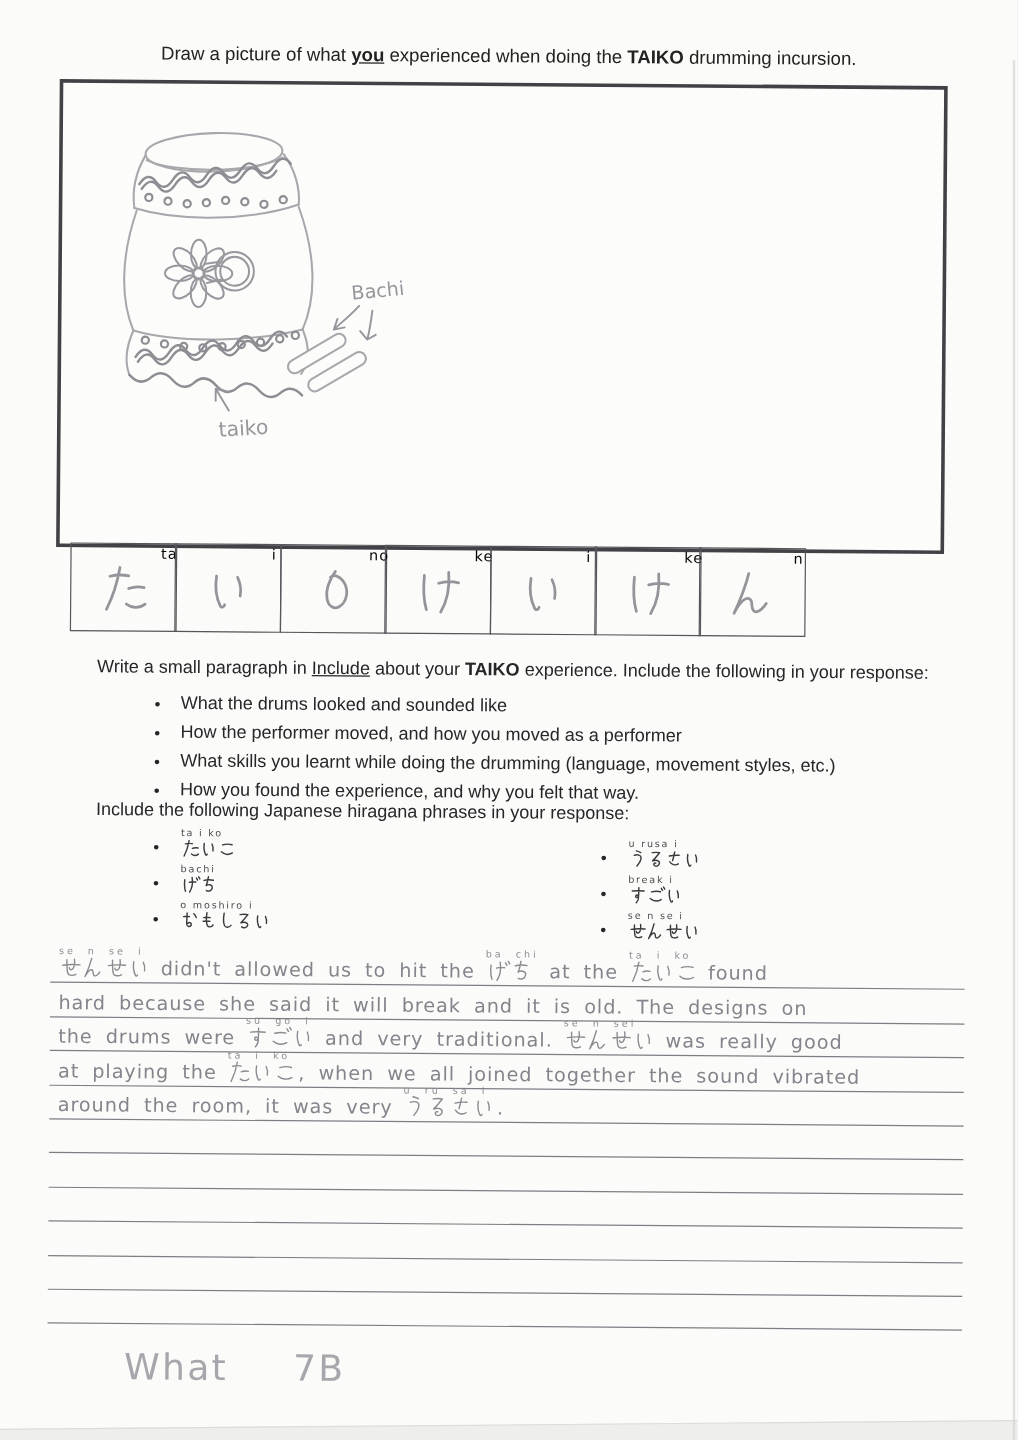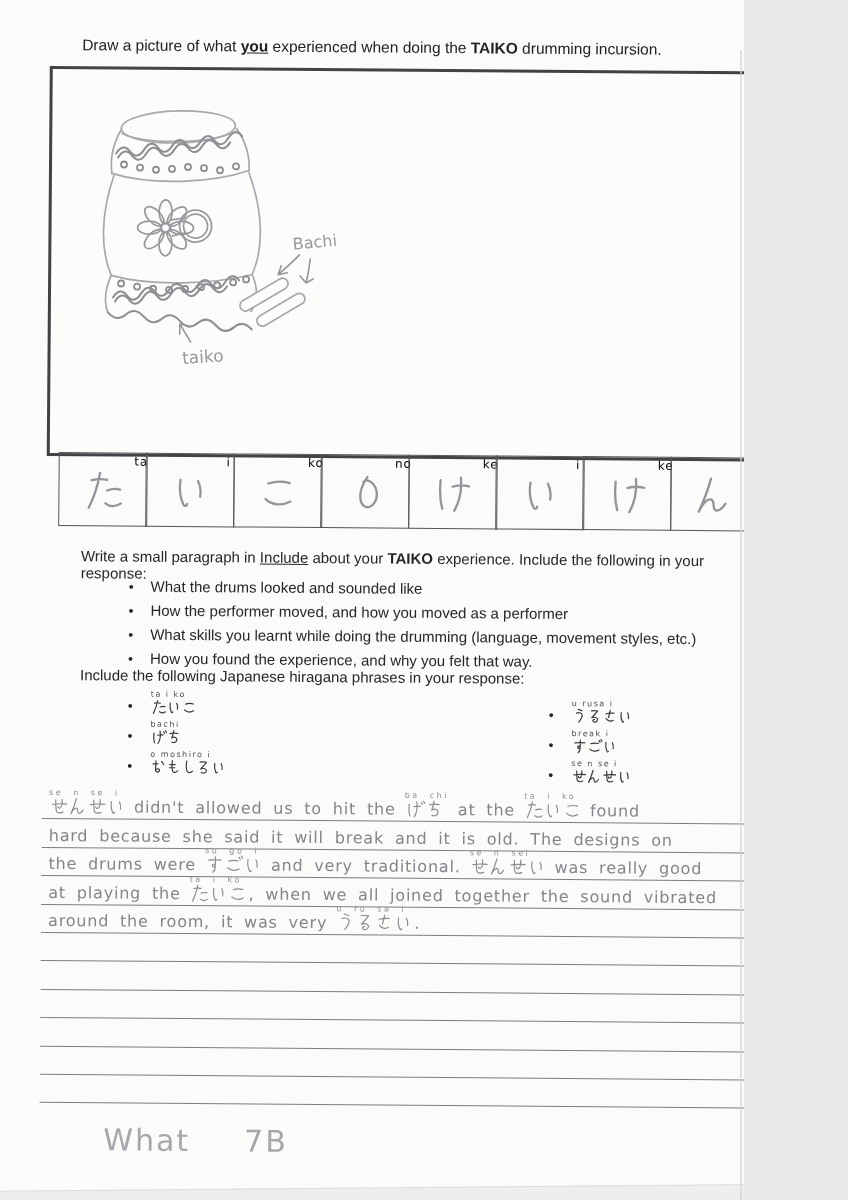--- a/index.html
+++ b/index.html
@@ -1,16 +1,16 @@
 <!DOCTYPE html>
 <html><head>
 <meta charset="utf-8">
 <style>
   html,body{margin:0;padding:0;background:#e9e9e7;}
-  .page{position:relative;width:744px;height:1200px;background:#fbfbf9;overflow:hidden;
+  .page{position:relative;width:848px;height:1200px;background:#fbfbf9;overflow:hidden;
         font-family:"Liberation Sans",sans-serif;color:#2a2a2c;}
   #sheet{position:absolute;inset:0;transform:rotate(0.45deg);transform-origin:60px 40px;}
 
   
   .title{position:absolute;top:36px;left:0;width:100%;text-align:center;font-size:15.5px;color:#222;}
   .bu{font-weight:bold;text-decoration:underline;}
   .und{text-decoration:underline;}
   b{font-weight:bold;}
 
   
@@ -27,21 +27,21 @@
 
   
   .ptext{position:absolute;font-size:15px;color:#262628;}
   #para-intro{left:85px;top:547px;}
   #bullets{position:absolute;left:133px;top:574px;}
   .b-item{display:flex;line-height:24px;font-size:15px;color:#262628;}
   .b-item::before{content:"•";margin-right:17px;font-size:14px;}
   #hira-intro{left:85px;top:666px;}
   .hira-col{position:absolute;}
   #hira-left{left:133px;top:685px;}
-  #hira-right{left:554px;top:691px;text-align:center;}
+  #hira-right{left:506px;top:691px;text-align:center;}
   .h-item{display:flex;align-items:flex-end;height:30px;}
   .h-item::before{content:"•";margin-right:18px;font-size:14px;color:#262628;line-height:19px;}
   .kgroup{display:flex;flex-direction:column;align-items:flex-start;margin-top:34px;}
   .kromaji{font-family:"DejaVu Mono","DejaVu Sans",sans-serif;font-size:8px;letter-spacing:1.5px;
       color:#4c4c50;white-space:nowrap;line-height:9px;}
   .krow{display:flex;}
   .kch{display:block;margin-right:-2px;}
 
   
   #resp{position:absolute;left:48px;top:791px;width:762px;}
@@ -148,28 +148,20 @@
         </div>
         <div class="kbox">
           <span class="box-romaji">i</span>
           <div class="box-kana">
             <svg class="kch" width="46" height="46" viewBox="0 0 100 100">
               <path d="M26 24 C23 44 25 62 33 78 C35 82 40 81 41 76 M64 26 C69 36 71 48 69 60" fill="none" stroke="#94949a" stroke-width="5" stroke-linecap="round" stroke-linejoin="round"></path>
             </svg>
           </div>
         </div>
         <div class="kbox">
-          <span class="box-romaji">ko</span>
-          <div class="box-kana">
-            <svg class="kch" width="46" height="46" viewBox="0 0 100 100">
-              <path d="M28 30 C44 25 60 25 74 29 M22 64 C36 77 58 79 76 69" fill="none" stroke="#94949a" stroke-width="5" stroke-linecap="round" stroke-linejoin="round"></path>
-            </svg>
-          </div>
-        </div>
-        <div class="kbox">
           <span class="box-romaji">no</span>
           <div class="box-kana">
             <svg class="kch" width="46" height="46" viewBox="0 0 100 100">
               <path d="M52 14 C41 30 35 48 37 62 C39 78 51 84 61 77 C72 69 76 52 70 38 C64 25 50 17 43 25" fill="none" stroke="#94949a" stroke-width="5" stroke-linecap="round" stroke-linejoin="round"></path>
             </svg>
           </div>
         </div>
         <div class="kbox">
           <span class="box-romaji">ke</span>
           <div class="box-kana">

